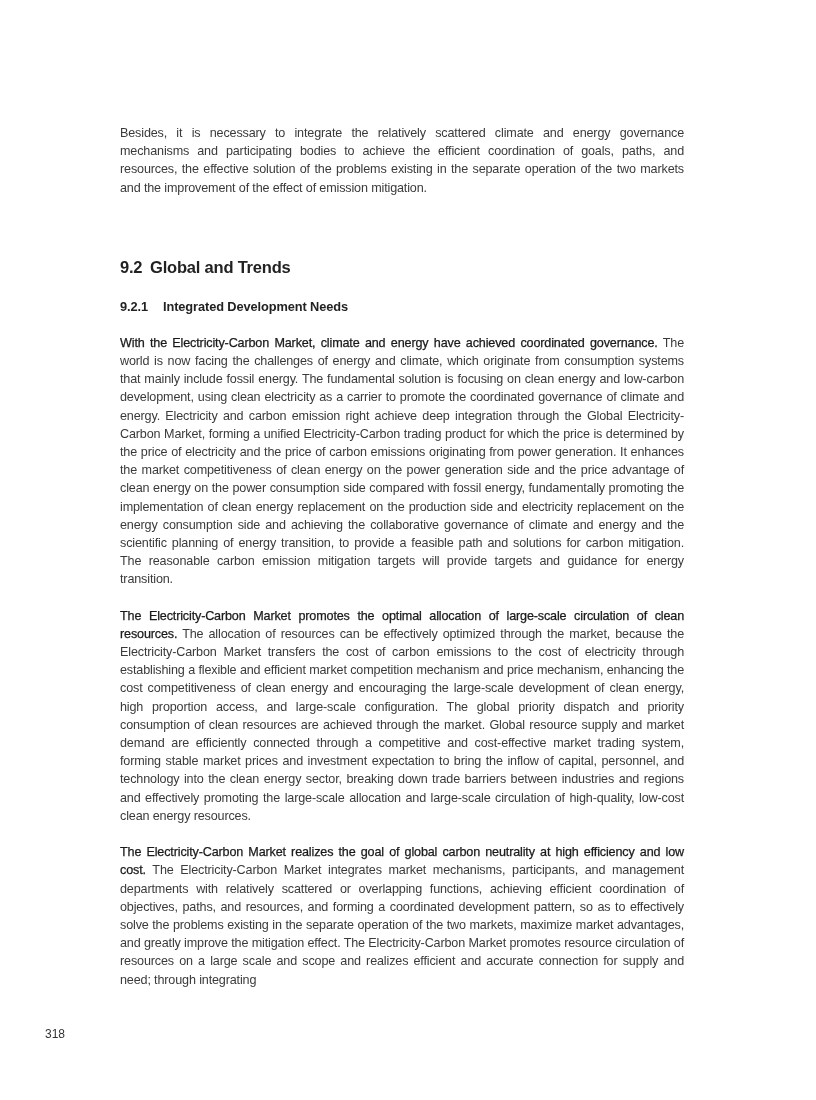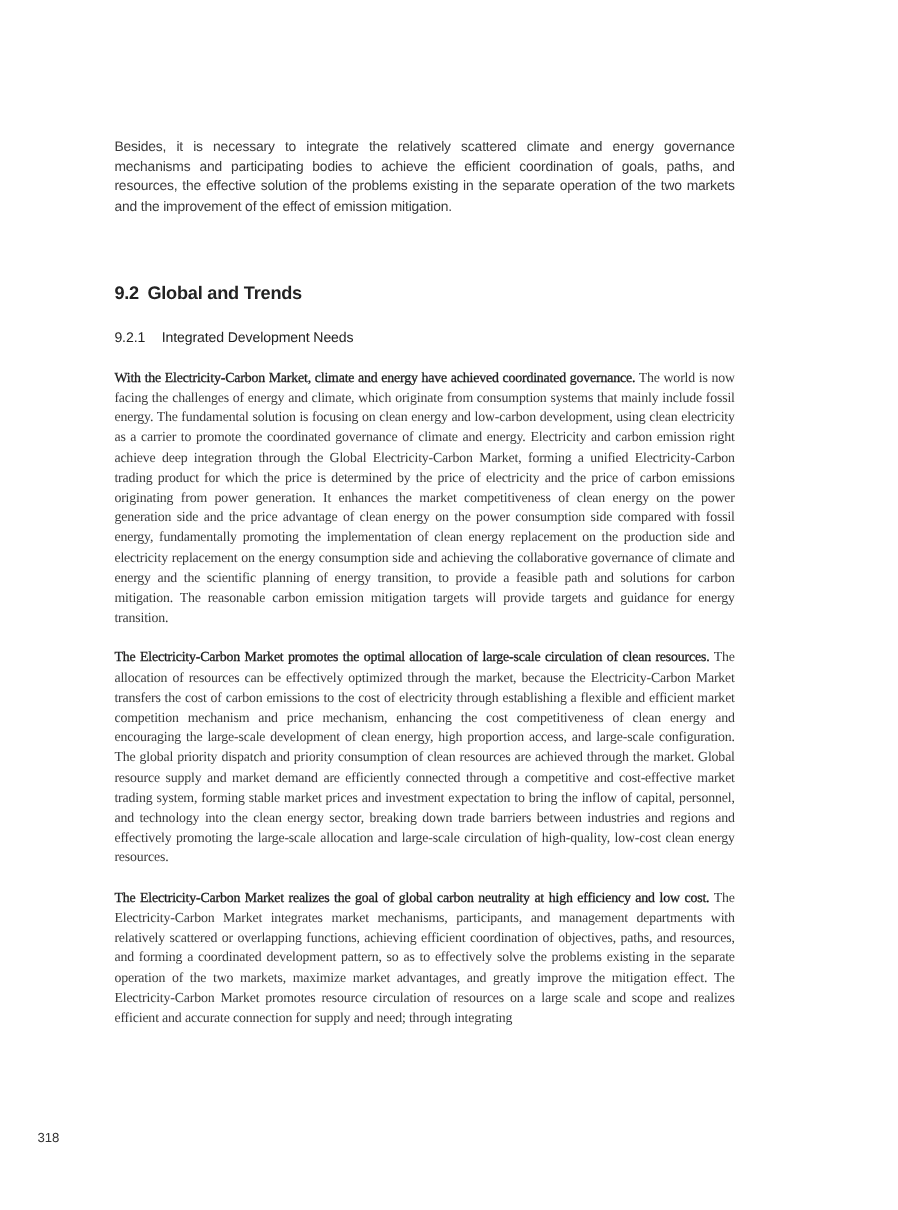--- a/index.html
+++ b/index.html
@@ -1,28 +1,28 @@
 <!DOCTYPE html>
 <html><head>
 <meta charset="utf-8">
 <style>
   html, body { margin: 0; padding: 0; background: #ffffff; }
   body { width: 816px; height: 1100px; position: relative; overflow: hidden;
          font-family: "Liberation Sans", sans-serif; color: #3a3a3a; }
-  .content { position: absolute; left: 104px; top: 124px; width: 564px; }
+  .content { position: absolute; left: 120px; top: 124px; width: 564px; }
   p { margin: 0; font-size: 12.6px; line-height: 18.2px; text-align: justify;
       letter-spacing: -0.15px; }
   p.intro { margin-bottom: 18px; }
   h2 { margin: 0 0 22px 0; font-size: 16.5px; font-weight: bold; color: #222; letter-spacing: -0.2px; }
   h2 .num { display: inline-block; width: 30px; margin-top: 43px; }
-  h3 { margin: 0 0 20px 0; font-size: 12.8px; font-weight: normal; color: #222; letter-spacing: -0.1px; }
+  h3 { margin: 0 0 20px 0; font-size: 12.8px; font-weight: bold; color: #222; letter-spacing: -0.1px; }
   h3 .num { display: inline-block; width: 43px; }
-  .para { margin-bottom: 18px; font-family: Liberation Serif, serif; }
+  .para { margin-bottom: 18px; }
   .lead { font-weight: normal; color: #1a1a1a; -webkit-text-stroke: 0.25px #1a1a1a; }
-  .page-num { position: absolute; left: 34px; top: 1027px; font-size: 12px; color: #333; }
+  .page-num { position: absolute; left: 45px; top: 1027px; font-size: 12px; color: #333; }
 </style>
 </head>
 <body>
 
 <div class="content">
   <p class="intro">Besides, it is necessary to integrate the relatively scattered climate and energy governance mechanisms and participating bodies to achieve the efficient coordination of goals, paths, and resources, the effective solution of the problems existing in the separate operation of the two markets and the improvement of the effect of emission mitigation.</p>
 
   <h2>
     <span class="num">9.2</span><span>Global and Trends</span>
   </h2>

